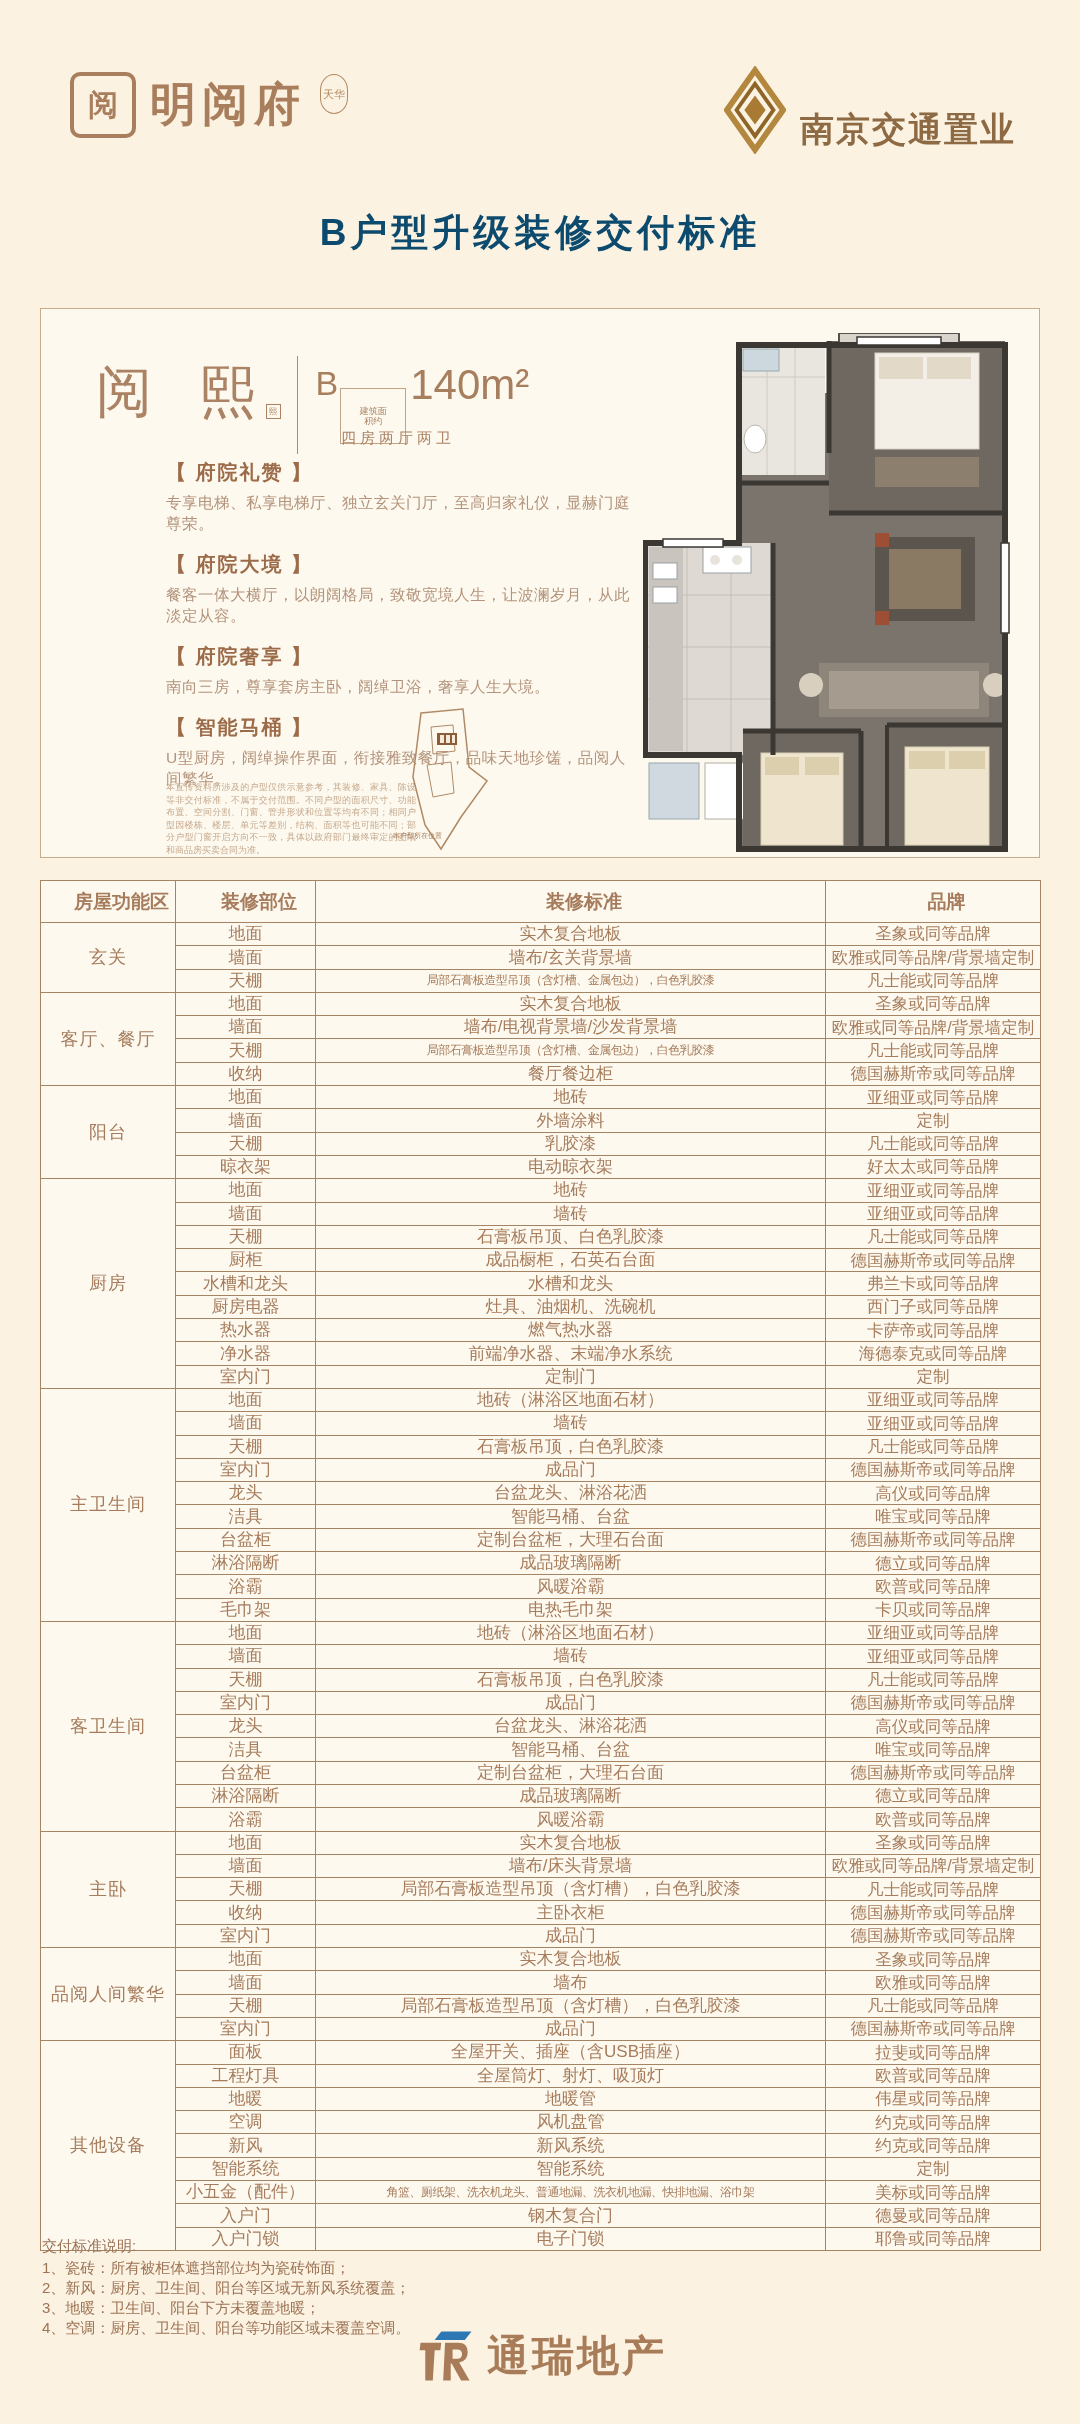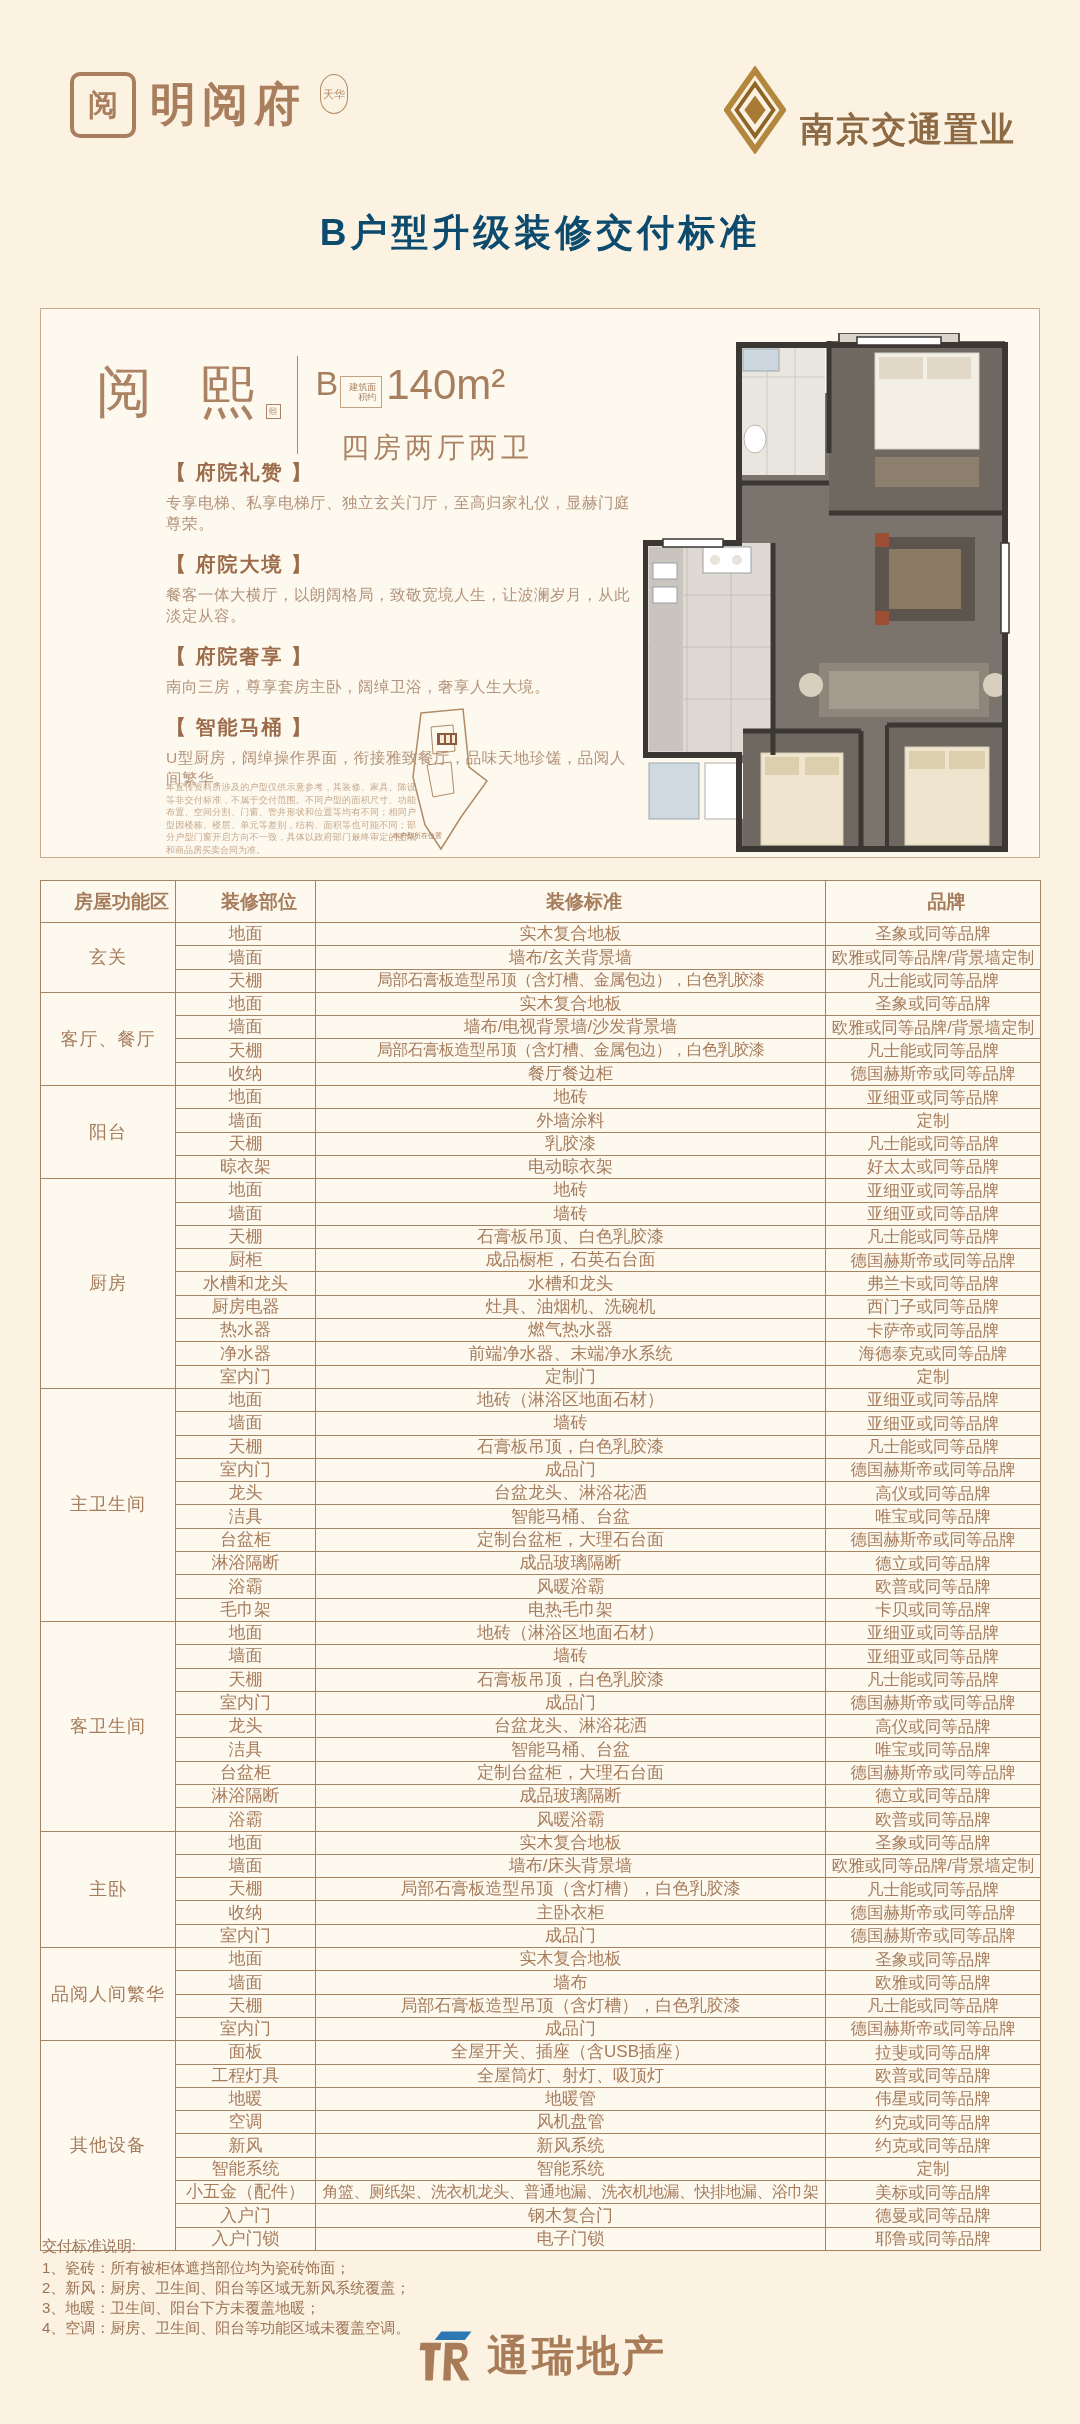--- a/index.html
+++ b/index.html
@@ -24,24 +24,24 @@
   
   .card{position:absolute;left:40px;top:308px;width:998px;height:548px;
         background:#fdf9ee;border:1px solid #c8ab89;}
   .name-row{position:absolute;left:55px;top:55px;display:flex;align-items:flex-start;}
   .unit-name{font-size:56px;color:#ab8263;letter-spacing:16px;line-height:1;}
   .unit-seal{width:13px;height:13px;border:1px solid #ab8263;margin:40px 6px 0 -6px;
              font-size:8px;color:#ab8263;display:flex;align-items:center;justify-content:center;}
   .vdiv{width:1px;height:98px;background:#b08a66;margin:-8px 18px 0 10px;}
   .type-wrap{display:flex;align-items:flex-start;}
   .type-letter{font-size:34px;color:#a77e5e;line-height:1;margin-top:2px;}
-  .area-label{font-size:9px;line-height:10px;color:#a77e5e;width:30px;margin:12px 4px 0 2px;
-              border:1px solid #c2a484;padding:5px;text-align:right;}
+  .area-label{font-size:9px;line-height:10px;color:#a77e5e;width:30px;margin:24px 4px 0 2px;
+              border:1px solid #c2a484;padding:17px;text-align:center;}
   .area-val{font-size:42px;color:#a77e5e;line-height:1;}
-  .layout-line{position:absolute;left:300px;top:120px;font-size:28px;color:#ab8263;letter-spacing:4px;}
+  .layout-line{position:absolute;left:300px;top:120px;font-size:15px;color:#ab8263;letter-spacing:4px;}
 
   .features{position:absolute;left:125px;top:150px;width:470px;}
   .feature{margin-bottom:16px;}
   .feature-title{font-size:20px;font-weight:bold;color:#9c6b49;margin-bottom:7px;letter-spacing:2px;}
   .feature-text{font-size:15.5px;color:#b3937c;letter-spacing:0.5px;}
 
   .disclaimer{position:absolute;left:125px;top:472px;width:250px;font-size:9px;line-height:12.5px;
               color:#c6a98e;text-align:justify;}
   .siteplan{position:absolute;left:350px;top:398px;width:110px;height:150px;}
   .site-caption{position:absolute;left:352px;top:522px;font-size:7px;color:#a77e5e;}
@@ -50,21 +50,21 @@
 
   
   .spec-table{position:absolute;left:40px;top:880px;width:1000px;border-collapse:collapse;
               table-layout:fixed;background:#fdf9ef;}
   .spec-table th,.spec-table td{border:1px solid #a58463;color:#a67c5c;text-align:center;
               padding:0 4px;white-space:nowrap;overflow:hidden;}
   .spec-table th{font-size:19px;font-weight:bold;height:41px;padding-left:31px;}
   .spec-table td{font-size:17px;height:22.3px;line-height:1.05;}
   .spec-table td.zone{font-size:18px;letter-spacing:1px;}
   .spec-table td.brand{font-size:16.5px;}
-  .spec-table td.std-long{font-size:16px;letter-spacing:-0.5px;}
+  .spec-table td.std-long{font-size:12px;letter-spacing:-0.5px;}
 
   
   .notes{position:absolute;left:42px;top:2192px;font-size:15px;color:#9d7355;line-height:20px;}
   .notes .notes-title{margin-bottom:2px;margin-top:44px;}
 
   
   .footer{position:absolute;left:0;top:2325px;width:1080px;display:flex;align-items:center;justify-content:center;gap:8px;}
   .footer-name{font-size:42px;font-weight:bold;color:#a87c58;letter-spacing:3px;}
 </style>
 </head>

